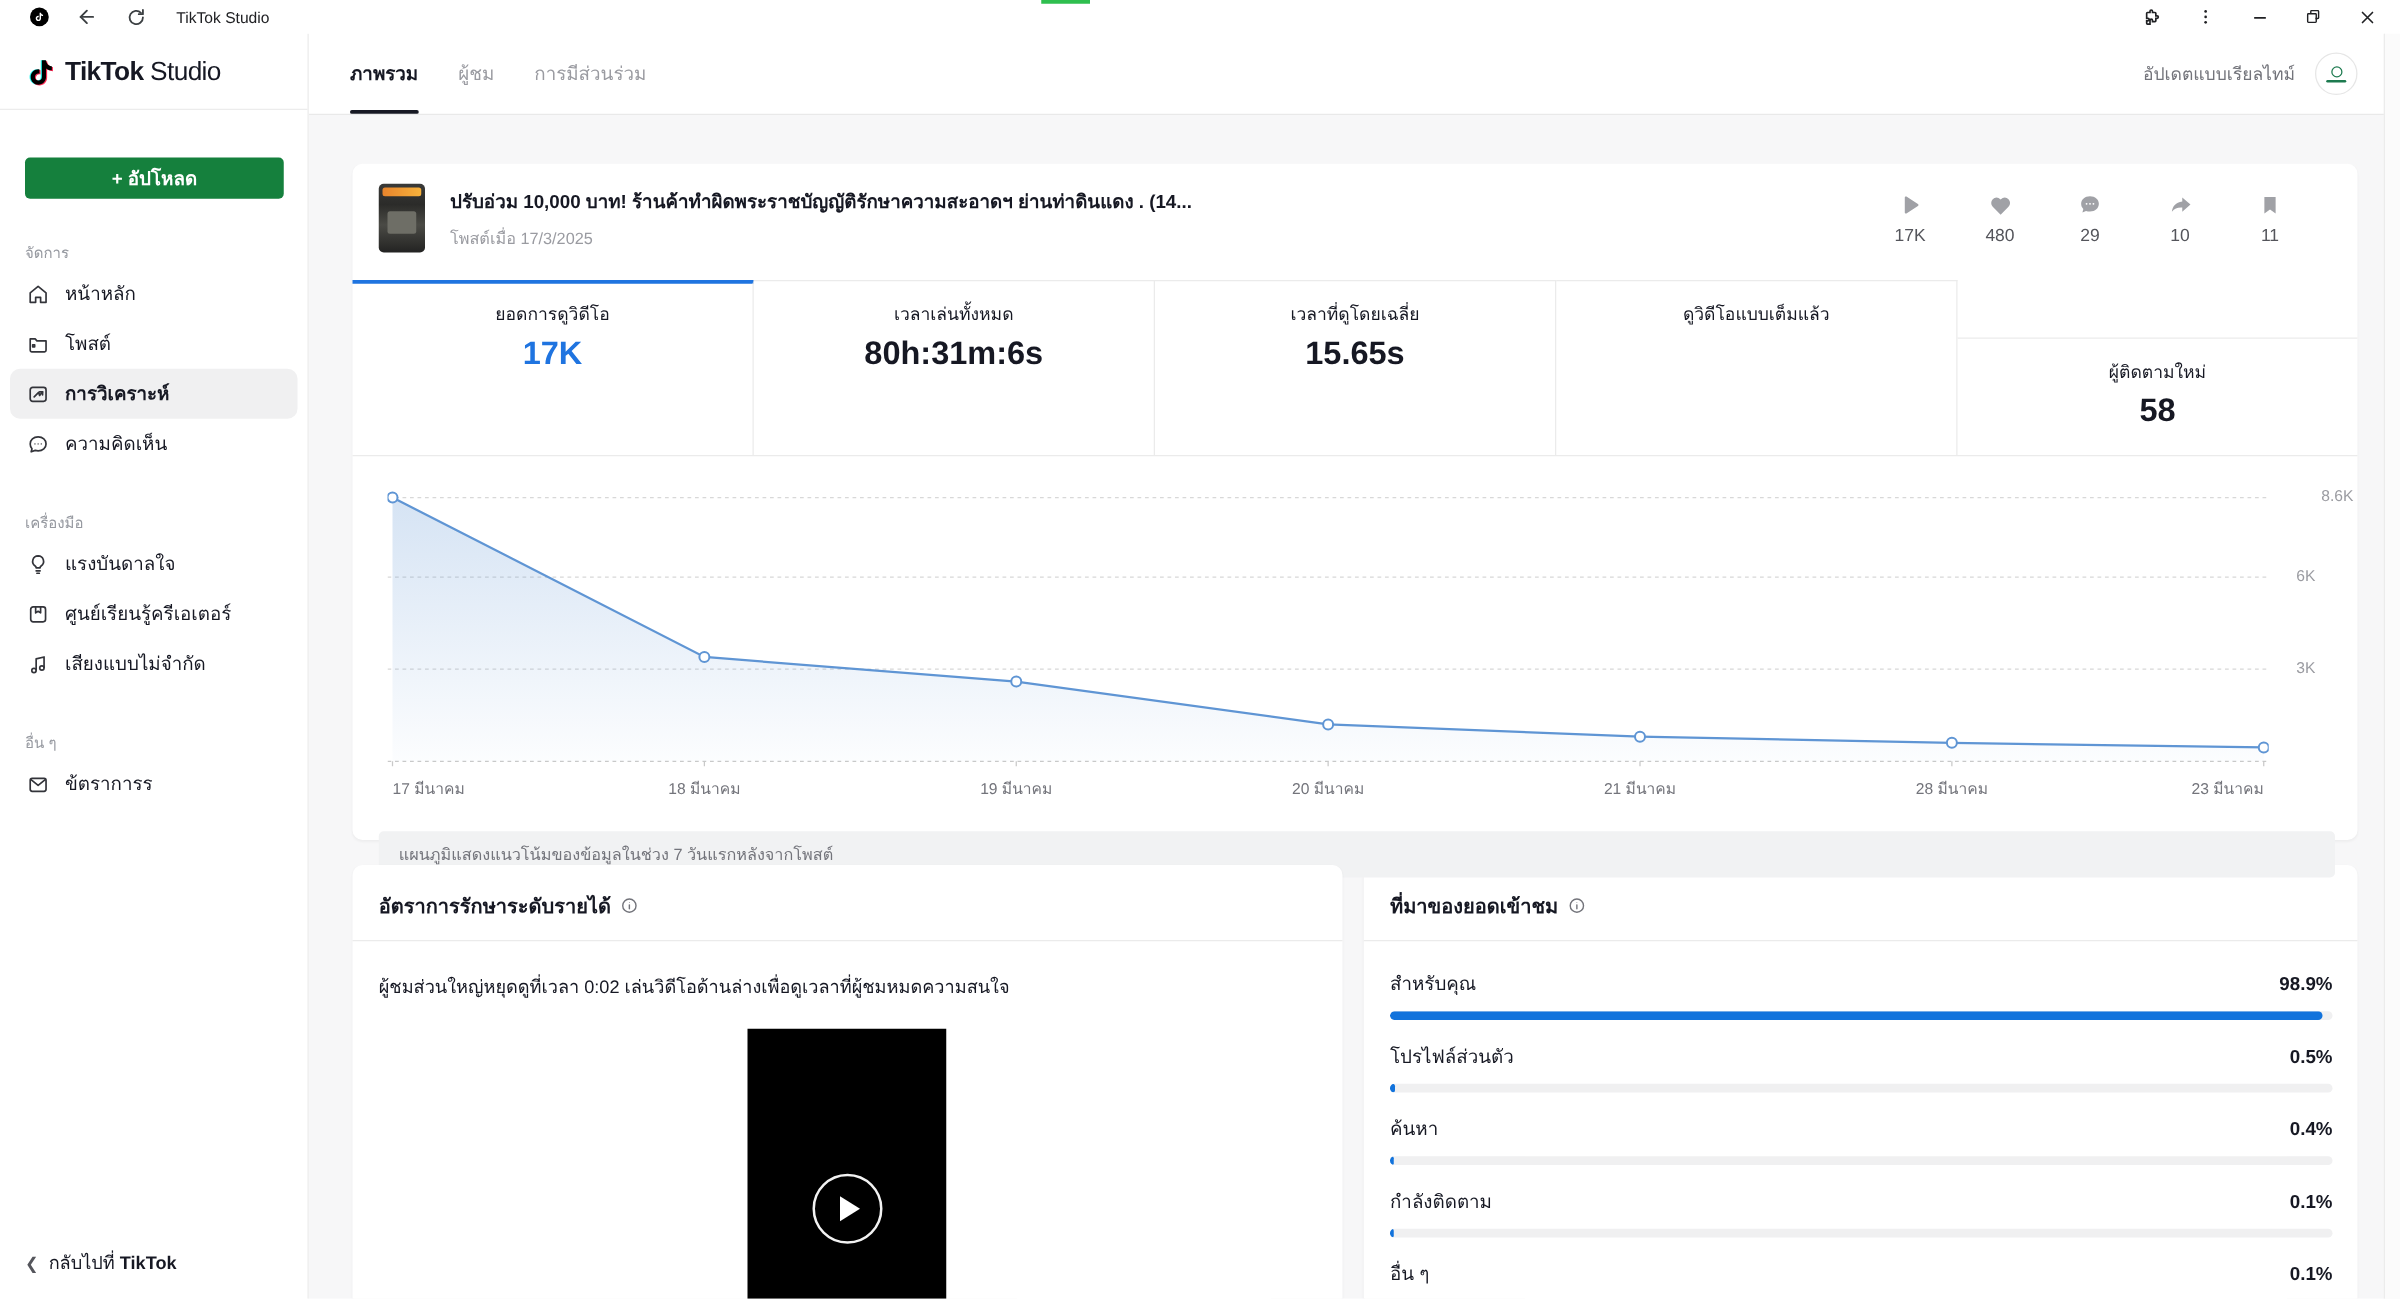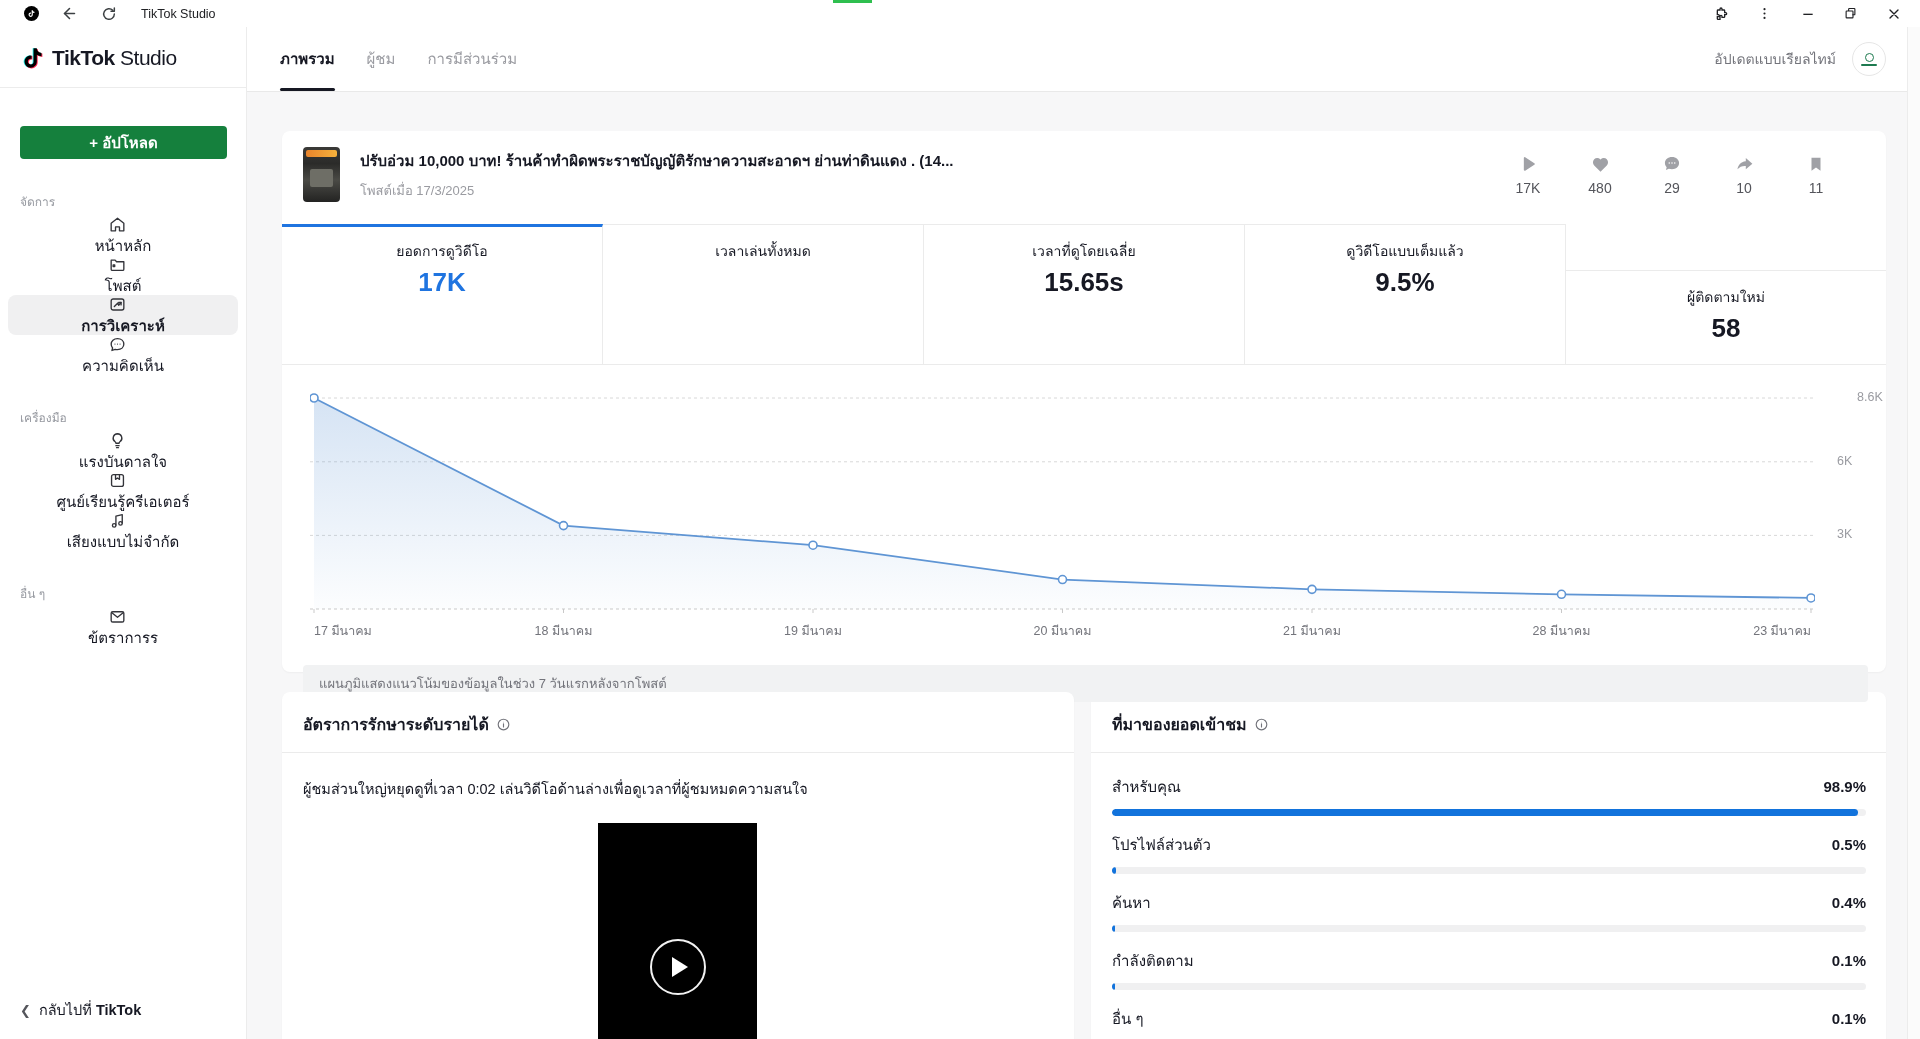--- a/index.html
+++ b/index.html
@@ -25,21 +25,21 @@
   .sidebar { position:relative; width:247px; background:#fff; border-right:1px solid #ececec; flex:none; }
   .logo { display:flex; align-items:center; gap:6px; padding:18px 0 16px 20px; }
   .logo svg { width:26px; height:26px; }
   .logo-text { font-size:21px; letter-spacing:-0.5px; }
   .logo-text b { font-weight:800; }
   .logo-text span { font-weight:400; }
   .sb-divider { border-top:1px solid #ececec; }
   .upload-btn { display:block; margin:38px 20px 0 20px; width:207px; height:33px; background:#15803d; color:#fff;
     border:none; border-radius:4px; font-size:15px; font-weight:700; cursor:pointer; font-family:inherit; }
   .sb-section-label { margin-top:30px; padding:0 20px; height:26px; line-height:26px; font-size:12px; color:#9699a0; }
-  .sb-item { display:flex; align-items:center; height:40px; margin:0 8px; padding:0 12px; border-radius:8px; font-size:15px; color:#161823; cursor:pointer;flex-direction:column; }
+  .sb-item { display:flex; align-items:center; height:40px; margin:0 8px; padding:0 12px; border-radius:8px; font-size:15px; color:#161823; cursor:pointer; }
   .sb-item .sb-ic { width:20px; height:20px; margin-right:12px; color:#33343a; display:flex; align-items:center; justify-content:center; }
   .sb-item.active { background:#f0f0f1; font-weight:700; }
   .sb-back { position:absolute; left:20px; bottom:18px; font-size:14.5px; color:#161823; cursor:pointer; }
   .sb-back .chev { color:#55565c; margin-right:8px; font-size:13px; }
   .sb-back b { font-weight:700; }
 
   
   .main { flex:1; display:flex; flex-direction:column; background:#f7f7f8; min-width:0; }
   .main-header { height:65px; background:#fff; border-bottom:1px solid #e9e9e9; display:flex; align-items:center; padding:0 34px 0 33px; flex:none; }
   .tabs { display:flex; gap:32px; height:100%; }
@@ -346,28 +346,28 @@
             </div>
           </div>
 
           <div class="metric-strip">
             <div class="metric active">
               <div class="m-label">ยอดการดูวิดีโอ</div>
               <div class="m-value">17K</div>
             </div>
             <div class="metric">
               <div class="m-label">เวลาเล่นทั้งหมด</div>
+              <div class="m-value">80h:31m:6s</div>
             </div>
             <div class="metric">
               <div class="m-label">เวลาที่ดูโดยเฉลี่ย</div>
               <div class="m-value">15.65s</div>
             </div>
             <div class="metric">
               <div class="m-label">ดูวิดีโอแบบเต็มแล้ว</div>
-              <div class="m-value">9.5%</div>
             </div>
             <div class="metric">
               <div class="m-label">ผู้ติดตามใหม่</div>
               <div class="m-value">58</div>
             </div>
           </div>
 
           <div class="chart-wrap">
             <svg class="chart-svg" id="chart-svg" width="1505" height="226">
                 <defs>

